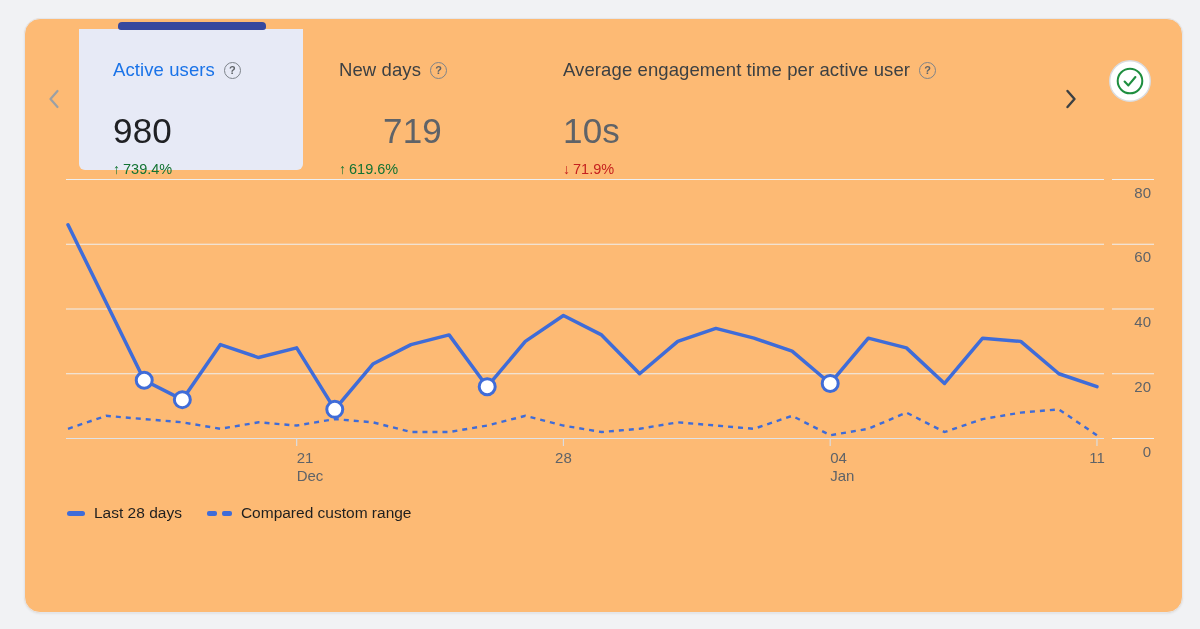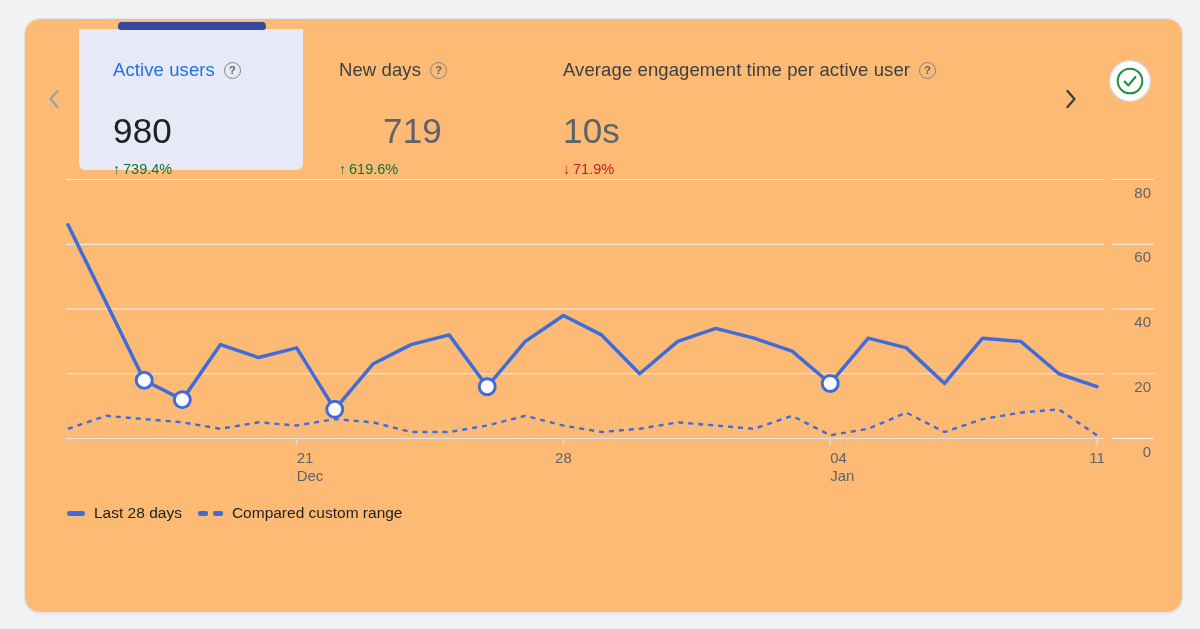--- a/index.html
+++ b/index.html
@@ -43,21 +43,21 @@
     background:none; border:none; cursor:pointer;
     display:flex; align-items:center; justify-content:center;
   }
   .scroll-btn.prev { left:13px; }
   .scroll-btn.next { left:1030px; }
   .status-check { position:absolute; left:1083px; top:40px; width:44px; height:44px; }
   
   #chart-svg { position:absolute; left:0; top:0; width:1159px; height:595px; pointer-events:none; }
   .axis-label { font-family:"Liberation Sans", sans-serif; font-size:15px; fill:#5f6368; }
   
-  .legend { position:absolute; left:42px; top:485px; display:flex; align-items:center; gap:16px; }
+  .legend { position:absolute; left:42px; top:485px; display:flex; align-items:center; gap:25px; }
   .legend-item { display:flex; align-items:center; gap:9px; }
   .swatch-solid { width:18px; height:5px; border-radius:2.5px; background:#3f6cd8; }
   .swatch-dashed { display:flex; gap:5px; }
   .swatch-dashed span { width:10px; height:5px; border-radius:2px; background:#3f6cd8; }
   .legend-label { font-size:15.5px; color:#1f1f1f; }
 </style>
 </head>
 <body>
 
 <div class="card">

